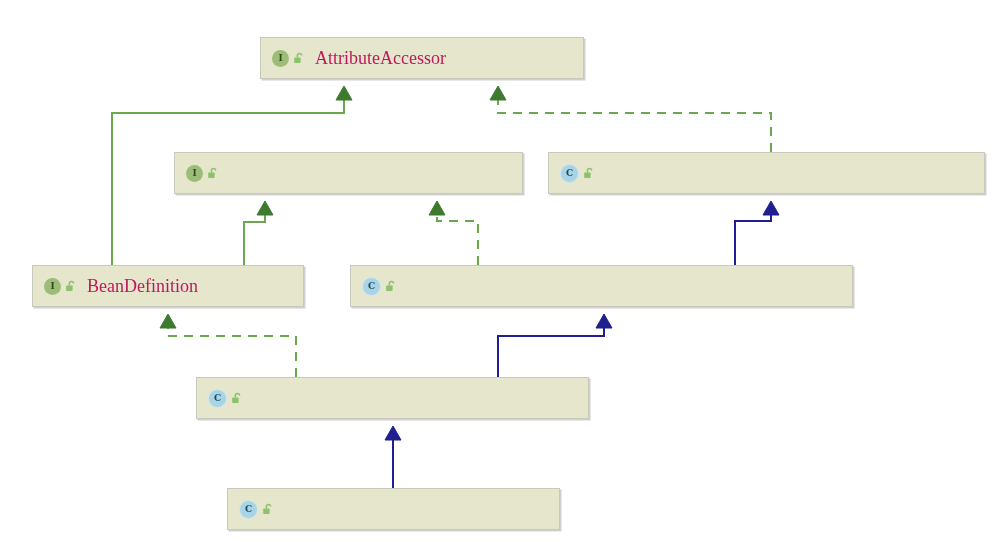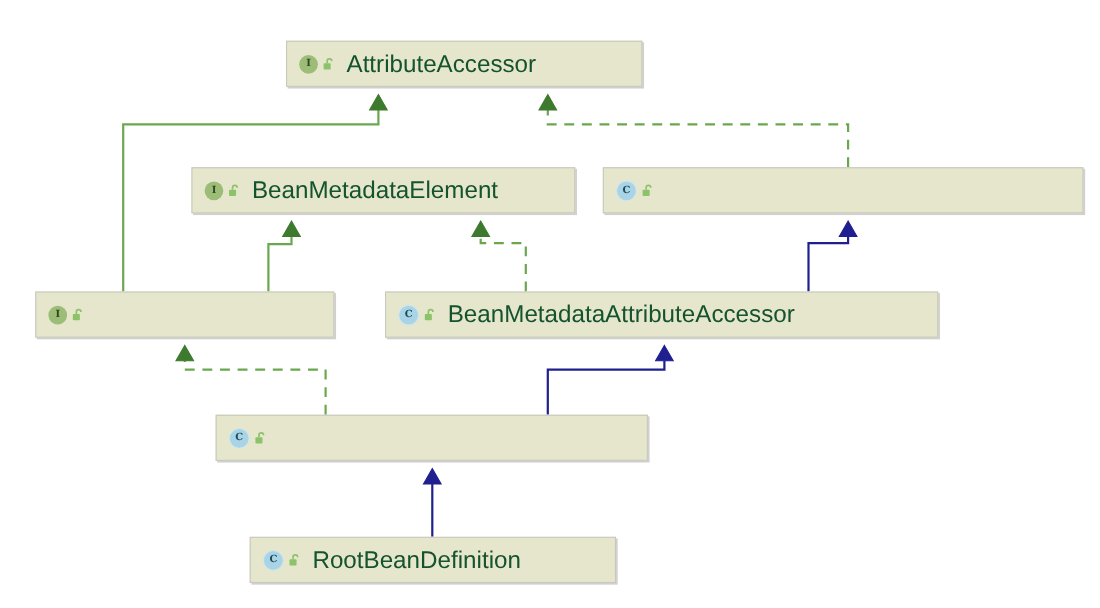--- a/index.html
+++ b/index.html
@@ -65,23 +65,23 @@
     color: #1d4a5c;
     border: 1.5px solid #cfe6ef;
   }
   .vis-icon {
     width: 13px;
     height: 13px;
     margin-left: 4px;
     flex: 0 0 auto;
   }
   .node-label {
-    font-family: Liberation Sans, sans-serif;
-    font-size: 22px;
-    color: #14532d;
+    font-family: Liberation Serif, serif;
+    font-size: 18px;
+    color: #be185d;
     white-space: nowrap;
     letter-spacing: 0px;
     line-height: 1;
   }
 </style>
 </head>
 <body>
 
 <div id="diagram-root">
 
@@ -122,21 +122,20 @@
       <div class="uml-node" style="left: 174px; top: 152px; width: 349px; height: 42px;">
         <span class="node-icons">
           <span class="kind-icon interface">I</span>
           <span style="display: flex;">
             <svg viewBox="0 0 13 13" class="vis-icon">
               <path d="M4.4 5.6 V3.6 a2.1 2.1 0 0 1 4.2 0" fill="none" stroke="#8cc26a" stroke-width="1.5"></path>
               <rect x="1.2" y="5.5" width="6.4" height="5.6" rx="0.8" fill="#8cc26a"></rect>
             </svg>
           </span>
         </span>
-        <span class="node-label">BeanMetadataElement</span>
       </div>
       <div class="uml-node" style="left: 548px; top: 152px; width: 437px; height: 42px;">
         <span class="node-icons">
           <span class="kind-icon class">C</span>
           <span style="display: flex;">
             <svg viewBox="0 0 13 13" class="vis-icon">
               <path d="M4.4 5.6 V3.6 a2.1 2.1 0 0 1 4.2 0" fill="none" stroke="#8cc26a" stroke-width="1.5"></path>
               <rect x="1.2" y="5.5" width="6.4" height="5.6" rx="0.8" fill="#8cc26a"></rect>
             </svg>
           </span>
@@ -145,32 +144,32 @@
       <div class="uml-node" style="left: 32px; top: 265px; width: 272px; height: 42px;">
         <span class="node-icons">
           <span class="kind-icon interface">I</span>
           <span style="display: flex;">
             <svg viewBox="0 0 13 13" class="vis-icon">
               <path d="M4.4 5.6 V3.6 a2.1 2.1 0 0 1 4.2 0" fill="none" stroke="#8cc26a" stroke-width="1.5"></path>
               <rect x="1.2" y="5.5" width="6.4" height="5.6" rx="0.8" fill="#8cc26a"></rect>
             </svg>
           </span>
         </span>
+        <span class="node-label">BeanDefinition</span>
       </div>
       <div class="uml-node" style="left: 350px; top: 265px; width: 503px; height: 42px;">
         <span class="node-icons">
           <span class="kind-icon class">C</span>
           <span style="display: flex;">
             <svg viewBox="0 0 13 13" class="vis-icon">
               <path d="M4.4 5.6 V3.6 a2.1 2.1 0 0 1 4.2 0" fill="none" stroke="#8cc26a" stroke-width="1.5"></path>
               <rect x="1.2" y="5.5" width="6.4" height="5.6" rx="0.8" fill="#8cc26a"></rect>
             </svg>
           </span>
         </span>
-        <span class="node-label">BeanMetadataAttributeAccessor</span>
       </div>
       <div class="uml-node" style="left: 196px; top: 377px; width: 393px; height: 42px;">
         <span class="node-icons">
           <span class="kind-icon class">C</span>
           <span style="display: flex;">
             <svg viewBox="0 0 13 13" class="vis-icon">
               <path d="M4.4 5.6 V3.6 a2.1 2.1 0 0 1 4.2 0" fill="none" stroke="#8cc26a" stroke-width="1.5"></path>
               <rect x="1.2" y="5.5" width="6.4" height="5.6" rx="0.8" fill="#8cc26a"></rect>
             </svg>
           </span>
@@ -179,17 +178,16 @@
       <div class="uml-node" style="left: 227px; top: 488px; width: 333px; height: 42px;">
         <span class="node-icons">
           <span class="kind-icon class">C</span>
           <span style="display: flex;">
             <svg viewBox="0 0 13 13" class="vis-icon">
               <path d="M4.4 5.6 V3.6 a2.1 2.1 0 0 1 4.2 0" fill="none" stroke="#8cc26a" stroke-width="1.5"></path>
               <rect x="1.2" y="5.5" width="6.4" height="5.6" rx="0.8" fill="#8cc26a"></rect>
             </svg>
           </span>
         </span>
-        <span class="node-label">RootBeanDefinition</span>
       </div>
     </div>
 
 </div>
 
 </body></html>

